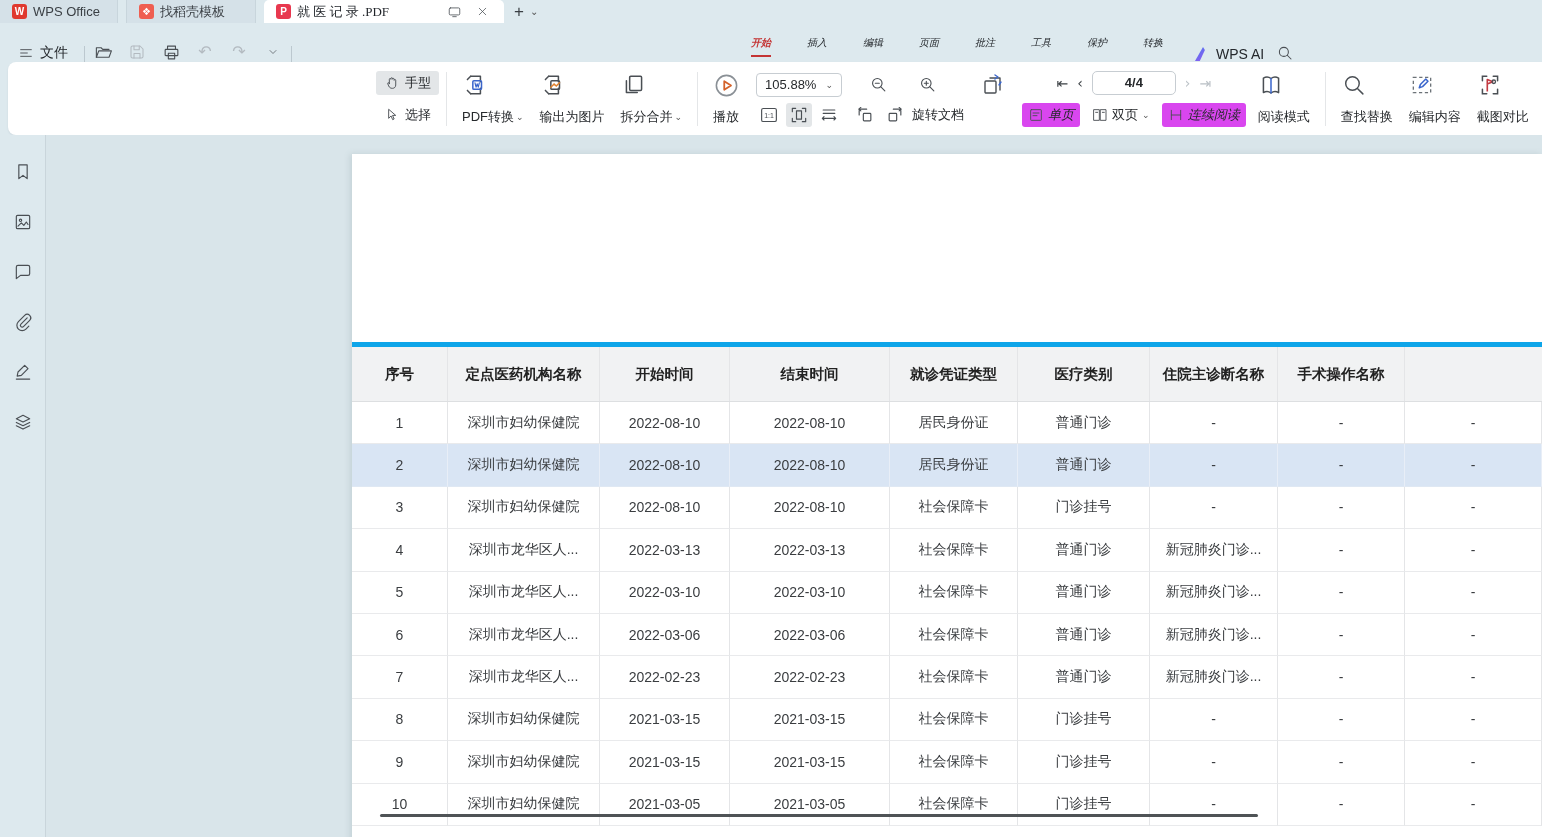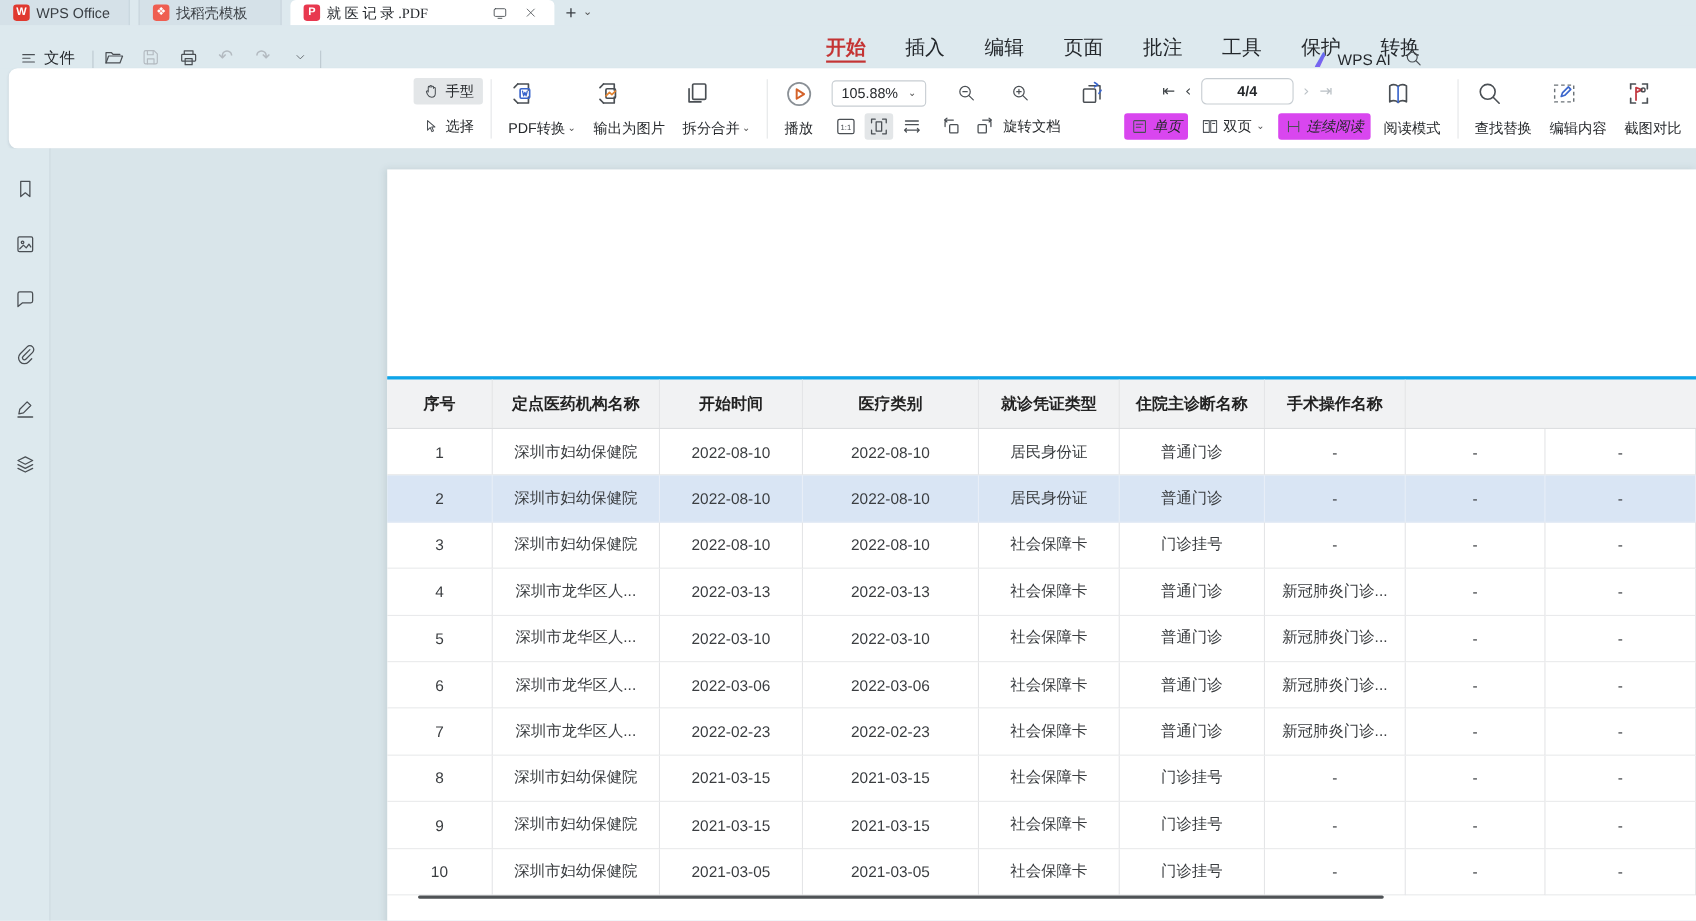--- a/index.html
+++ b/index.html
@@ -31,21 +31,21 @@
 
   
   .menubar { height:39px; display:flex; align-items:flex-end; position:relative; background:#dde9ee; padding-left:10px; }
   .file-btn { display:flex; align-items:center; gap:6px; font-size:14px; color:#24282c; padding:0 8px; }
   .vsep { width:1px; height:16px; background:#bcc8cf; margin:0 8px; }
   .qicons { display:flex; align-items:center; gap:14px; }
   .qbtn { width:20px; height:20px; display:flex; align-items:center; justify-content:center; }
   .uglyph { font-size:16px; color:#4a4f54; line-height:1; }
   .uglyph.dis { color:#b3bac0; }
   .menus { position:absolute; left:733px; top:0; height:100%; display:flex; align-items:center; gap:0; }
-  .menu-item { font-size:18px; color:#24282c; padding:0 18px; height:100%; display:flex; align-items:center; position:relative; }
+  .menu-item { font-size:10px; color:#24282c; padding:0 18px; height:100%; display:flex; align-items:center; position:relative;font-style:italic; }
   .menu-item.active { color:#c43434; font-weight:bold; }
   .menu-item.active::after { content:""; position:absolute; left:18px; right:18px; bottom:5px; height:2px; background:#c43434; }
   .wpsai { display:flex; align-items:center; gap:5px; font-size:14px; color:#24282c; padding:0 10px; }
   .ai-mark { width:16px; height:14px; clip-path:polygon(0 100%,50% 0,62% 22%,30% 100%); background:linear-gradient(135deg,#3f7bf0,#b04df0); position:relative; }
   .menusearch { padding:0 8px; }
 
   
   .panel { position:absolute; left:8px; top:62px; right:-8px; height:73px; background:#fff; border-radius:8px;
            display:flex; align-items:center; box-shadow:0 1px 2px rgba(90,110,120,.12); }
   .tb-sp { width:368px; flex:none; }
@@ -75,21 +75,21 @@
              align-items:center; padding-top:22px; gap:20px; flex:none; }
   .sbtn { width:30px; height:30px; display:flex; align-items:center; justify-content:center; }
   .docarea { flex:1; position:relative; background:#d9e5ea; overflow:hidden; }
   .page { position:absolute; left:306px; top:19px; right:0; bottom:-10px; background:#fff;
           box-shadow:-2px 0 6px rgba(100,120,130,.18); }
 
   
   .reporttable { position:absolute; left:0; top:188px; width:1190px; filter:blur(.4px);
                  --cols:96px 152px 130px 160px 128px 132px 128px 127px minmax(0,1fr); }
   .trow { display:grid; grid-template-columns:var(--cols); align-items:stretch; height:42.4px; }
-  .trow.head { height:48px; background:#f1f2f3; border-top:3px solid #0ea5e9; border-bottom:1px solid #dddfe1; }
+  .trow.head { height:60px; background:#f1f2f3; border-top:5px solid #0ea5e9; border-bottom:1px solid #dddfe1; }
   .trow.hl { background:#d9e5f4; }
   .tcell { display:flex; align-items:center; justify-content:center; font-size:14px; color:#3a3d40;
            border-right:1px solid #e4e5e7; border-bottom:1px solid #e9eaec; white-space:nowrap; overflow:hidden; padding:0 6px; }
   .trow.head .tcell { font-weight:bold; font-size:14.5px; color:#222; border-bottom:none; }
   .trow.hl .tcell { border-right-color:#e8eef7; border-bottom-color:#dfe8f3; }
   .hscroll { position:absolute; left:28px; top:660px; width:878px; height:3px; background:#4f5356; border-radius:2px; }
 </style>
 </head>
 <body>
 
@@ -452,22 +452,23 @@
     </span>
   </div>
 
   <div class="docarea">
     <div class="page">
       <div class="reporttable">
         <div class="trow head">
             <div class="tcell">序号</div>
             <div class="tcell">定点医药机构名称</div>
             <div class="tcell">开始时间</div>
+            <div class="tcell">结束时间</div>
+            <div class="tcell">就诊凭证类型</div>
             <div class="tcell">医疗类别</div>
-            <div class="tcell">就诊凭证类型</div>
             <div class="tcell">住院主诊断名称</div>
             <div class="tcell">手术操作名称</div>
           </div>
         <div>
             <div class="trow">
               <div class="tcell">1</div>
               <div class="tcell">深圳市妇幼保健院</div>
               <div class="tcell">2022-08-10</div>
               <div class="tcell">2022-08-10</div>
               <div class="tcell">居民身份证</div>

